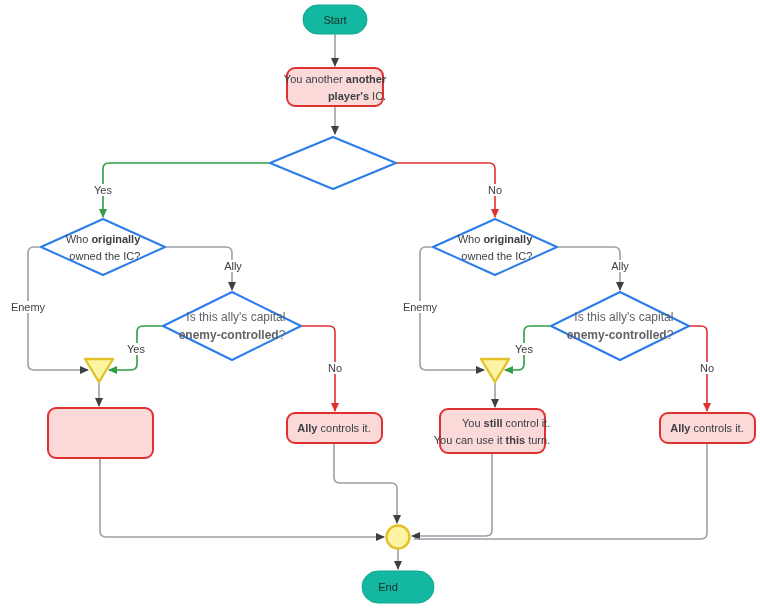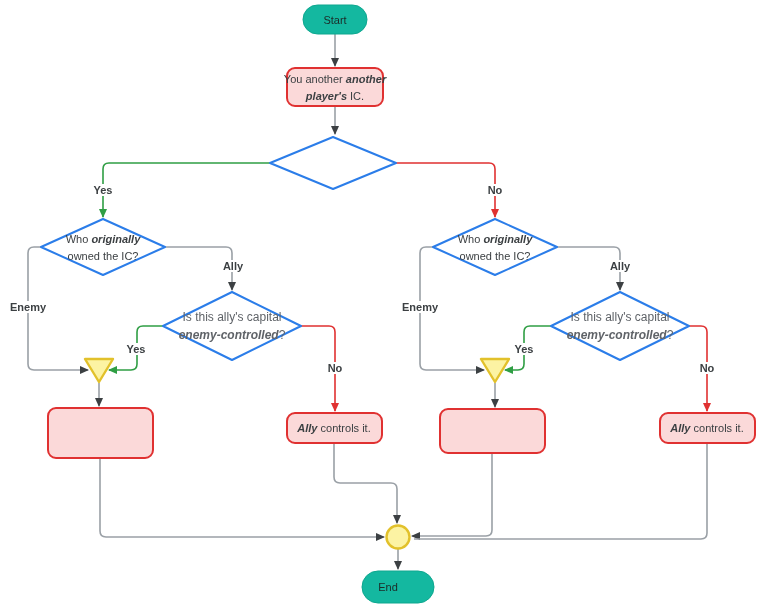--- a/index.html
+++ b/index.html
@@ -10,26 +10,26 @@
   .edge-gray{stroke:var(--gray);}
   .edge-green{stroke:var(--green);}
   .edge-red{stroke:var(--red);}
   .arrow-dark{fill:var(--arrow);}
   .arrow-green{fill:var(--green);}
   .arrow-red{fill:var(--red);}
   .shape-diamond{fill:#ffffff;stroke:var(--blue);stroke-width:2px;stroke-linejoin:round;}
   .shape-pink{fill:var(--pink);stroke:var(--red);stroke-width:2px;}
   .shape-teal{fill:var(--teal);stroke:var(--tealdark);stroke-width:1px;}
   .shape-yellow{fill:var(--paleyellow);stroke:var(--gold);stroke-width:2.4px;stroke-linejoin:round;}
-  .node-label{position:absolute;transform:translate(-50%,-50%);text-align:center;
+  .node-label{position:absolute;transform:translate(-50%,-50%);text-align:right;
       font-size:11px;line-height:1.5;color:#3c4043;white-space:nowrap;}
   .node-label.dim{color:#5f6368;font-size:12px;}
   .node-label.onteal{color:#1c2b28;font-weight:400;}
-  .em{font-weight:bold;font-style:italic;}
-  .edge-label{position:absolute;transform:translate(-50%,-50%);font-size:11px;font-weight:bold;
+  .em{font-weight:bold;}
+  .edge-label{position:absolute;transform:translate(-50%,-50%);font-size:11px;font-weight:normal;
       color:#3c4043;background:#ffffff;padding:0 3px;white-space:nowrap;}
 </style>
 </head>
 <body>
 
 <div class="canvas">
 
   <svg width="760" height="608" viewBox="0 0 760 608">
     <defs>
       <marker id="m-dark" markerUnits="userSpaceOnUse" markerWidth="10" markerHeight="10" refX="8" refY="5" orient="auto">
@@ -80,20 +80,21 @@
     <rect class="shape-teal" x="362" y="571" width="72" height="32" rx="16"></rect>
   </svg>
 
   <div class="node-label onteal" style="left:335px;top:20px">Start</div>
   <div class="node-label" style="left:335px;top:87px"><span>You another </span><span class="em">another</span><br><span class="em">player's</span><span> IC.</span></div>
   <div class="node-label" style="left:103px;top:247px"><span>Who </span><span class="em">originally</span><br><span>owned the IC?</span></div>
   <div class="node-label" style="left:495px;top:247px"><span>Who </span><span class="em">originally</span><br><span>owned the IC?</span></div>
   <div class="node-label dim" style="left:232px;top:326px"><span>Is this ally's capital</span><br><span class="em">enemy-controlled</span><span>?</span></div>
   <div class="node-label dim" style="left:620px;top:326px"><span>Is this ally's capital</span><br><span class="em">enemy-controlled</span><span>?</span></div>
   <div class="node-label" style="left:334px;top:428px"><span class="em">Ally</span><span> controls it.</span></div>
+  <div class="node-label" style="left:492px;top:431px"><span>You </span><span class="em">still</span><span> control it.</span><br><span>You can use it </span><span class="em">this</span><span> turn.</span></div>
   <div class="node-label" style="left:707px;top:428px"><span class="em">Ally</span><span> controls it.</span></div>
   <div class="node-label onteal" style="left:388px;top:587px">End</div>
 
   <div class="edge-label" style="left:103px;top:190px">Yes</div>
   <div class="edge-label" style="left:495px;top:190px">No</div>
   <div class="edge-label" style="left:28px;top:307px">Enemy</div>
   <div class="edge-label" style="left:233px;top:266px">Ally</div>
   <div class="edge-label" style="left:136px;top:349px">Yes</div>
   <div class="edge-label" style="left:335px;top:368px">No</div>
   <div class="edge-label" style="left:420px;top:307px">Enemy</div>

